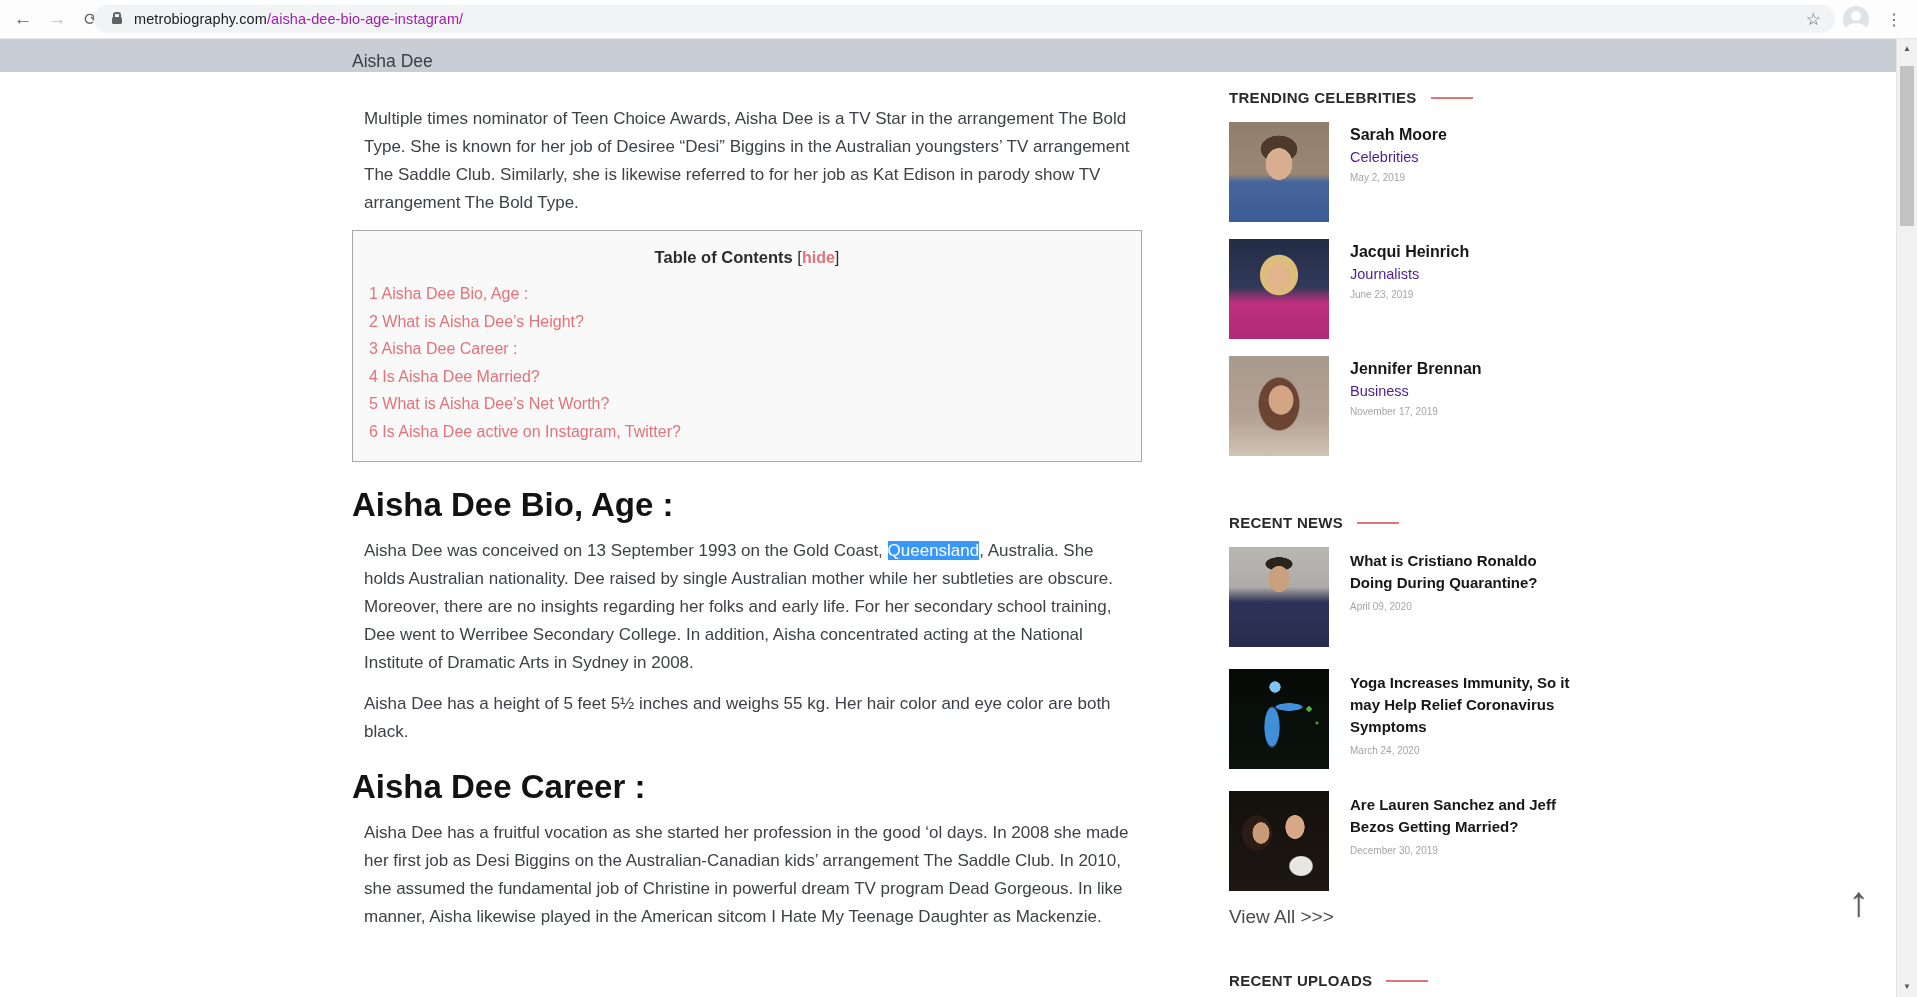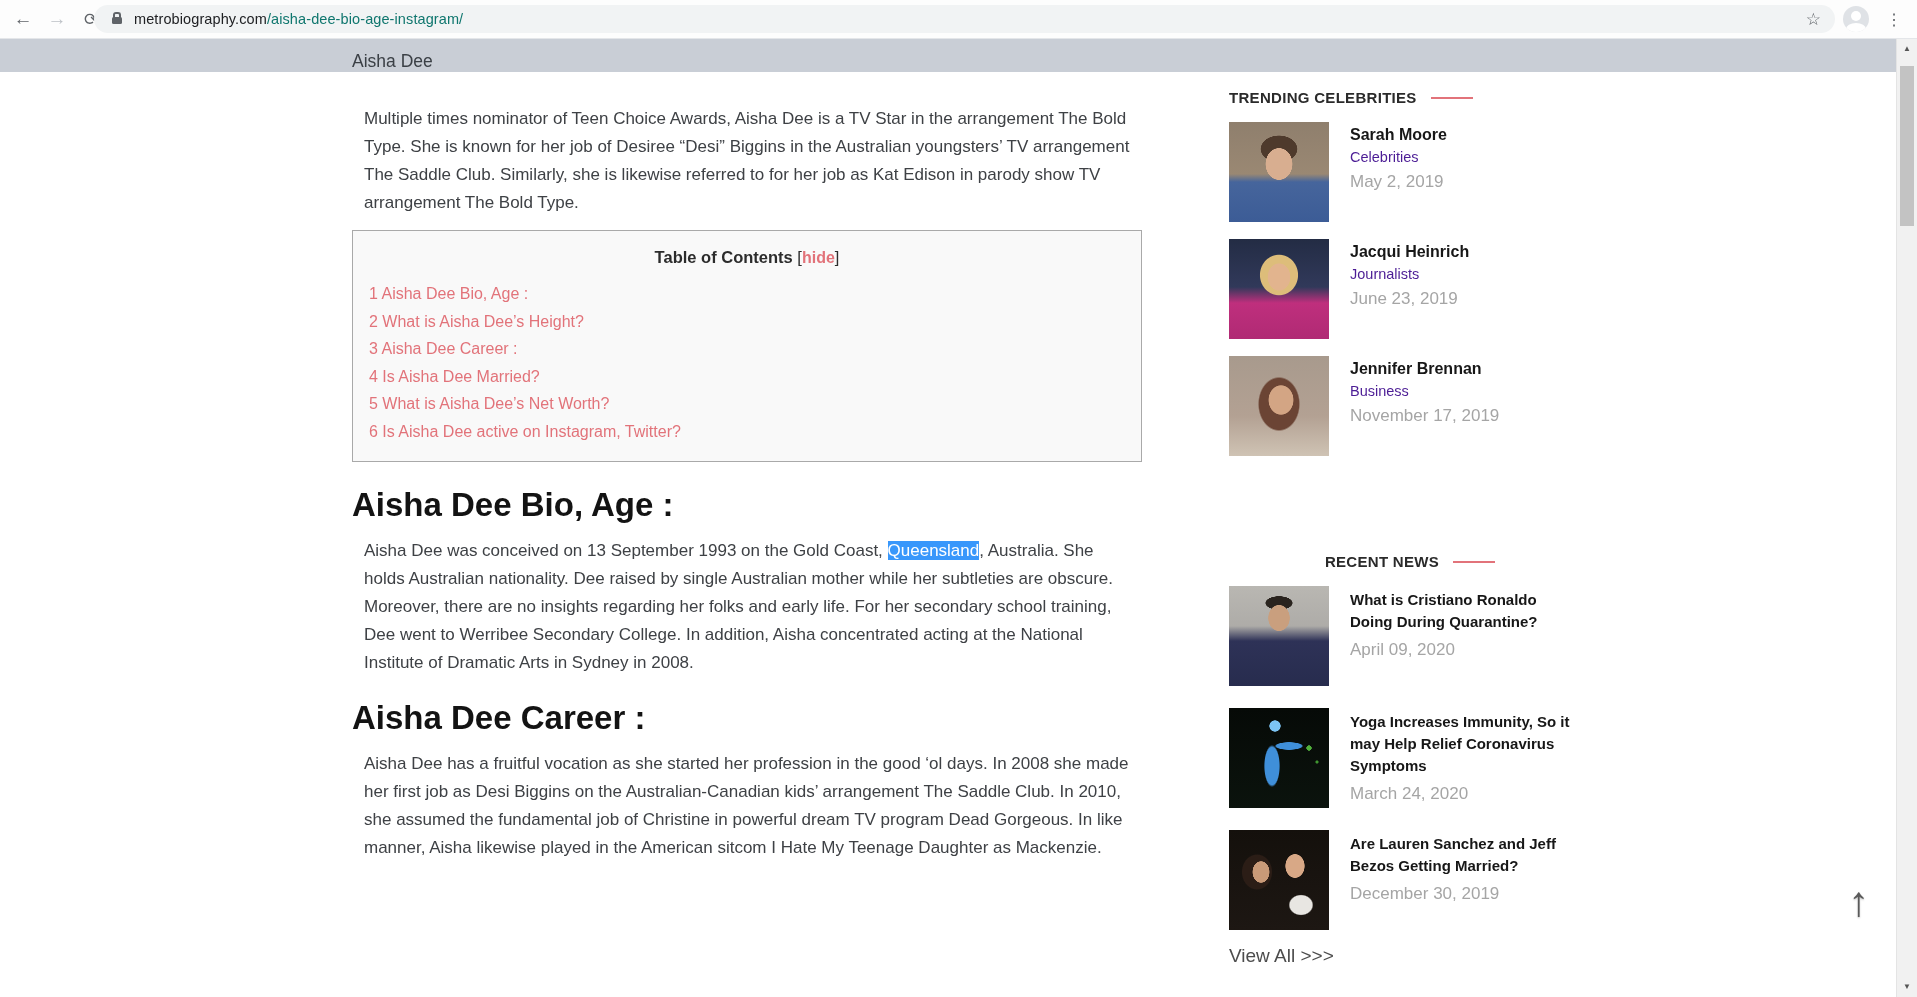--- a/index.html
+++ b/index.html
@@ -11,21 +11,21 @@
   
   .toolbar{position:absolute;top:0;left:0;width:1917px;height:38px;background:#fdfdfd;border-bottom:1px solid #e4e6e9;z-index:10;}
   .nav-btn{position:absolute;top:0;height:38px;width:34px;display:flex;align-items:center;justify-content:center;font-size:19px;color:#5f6368;cursor:pointer;}
   .nav-btn.back{left:6px;}
   .nav-btn.fwd{left:40px;color:#bdc1c6;}
   .nav-btn.reload{left:74px;font-size:17px;}
   .omnibox{position:absolute;left:94px;top:5px;height:28px;width:1741px;background:#f1f3f4;border-radius:14px;display:flex;align-items:center;padding:0 14px;box-sizing:border-box;}
   .lock-icon{position:relative;width:10px;height:7px;background:#5f6368;border-radius:1.5px;margin:3px 12px 0 4px;flex:none;}
   .lock-icon::before{content:"";position:absolute;left:1px;top:-5px;width:4px;height:4px;border:2px solid #5f6368;border-bottom:none;border-radius:3px 3px 0 0;}
   .url{font-size:14.5px;color:#202124;letter-spacing:.1px;white-space:nowrap;}
-  .url .path{color:#0f766e;}
+  .url .path{color:#a21caf;}
   .star-btn{margin-left:auto;font-size:17px;color:#5f6368;cursor:pointer;}
   .avatar{position:absolute;left:1843px;top:6px;width:26px;height:26px;border-radius:50%;background:#dfe2e6;overflow:hidden;cursor:pointer;}
   .avatar::before{content:"";position:absolute;left:8px;top:5px;width:10px;height:10px;border-radius:50%;background:#ffffff;}
   .avatar::after{content:"";position:absolute;left:3px;top:17px;width:20px;height:12px;border-radius:50%;background:#ffffff;}
   .menu-dots{position:absolute;left:1884px;top:0;width:20px;height:38px;display:flex;align-items:center;justify-content:center;font-size:16px;color:#5f6368;cursor:pointer;}
   
   .scrollbar{position:absolute;right:0;top:38px;bottom:0;width:21px;background:#f1f1f1;border-left:1px solid #e4e4e4;box-sizing:border-box;z-index:9;}
   .sb-btn{position:absolute;left:0;right:0;height:17px;display:flex;align-items:center;justify-content:center;font-size:8px;color:#555;cursor:pointer;}
   .sb-up{top:2px;}
   .sb-down{bottom:2px;}
@@ -47,32 +47,32 @@
   h1.sec{font-size:33px;font-weight:800;color:#131313;margin:24px 0 0;letter-spacing:0;}
   .sec-2{margin-top:22px !important;}
   .para{margin-top:13px;}
   .hl{background:#3897fb;color:#ffffff;}
   
   .sidebar{position:absolute;left:1229px;top:85px;width:362px;}
   .side-head{display:flex;align-items:center;}
   .side-head .t{font-size:15px;font-weight:bold;color:#2a2a2a;letter-spacing:.3px;}
   .side-head .line{width:42px;height:2px;background:#e2737a;margin-left:14px;flex:none;}
   .head-trending{margin-top:4px;}
-  .head-news{margin-top:97px;justify-content:center;}
+  .head-news{margin-top:58px;}
   .head-uploads{margin-top:44px;}
   .celeb,.news{display:flex;cursor:pointer;}
   .celeb{margin-top:17px;}
   .celeb.first{margin-top:16px;}
   .news{margin-top:22px;}
   .news.first{margin-top:16px;}
   .thumb{width:100px;height:100px;flex:none;}
   .meta{margin-left:21px;padding-top:4px;}
   .meta .name{font-size:16px;font-weight:bold;color:#171717;}
   .meta .cat{font-size:14.5px;color:#4c1d95;margin-top:5px;}
-  .meta .date{font-size:17px;color:#a5a5a5;margin-top:7px;}
+  .meta .date{font-size:10px;color:#a5a5a5;margin-top:7px;}
   .news .meta{width:228px;padding-top:3px;}
   .news .title{font-size:15px;font-weight:bold;color:#171717;line-height:22px;}
   .view-all{display:inline-block;margin-top:15px;font-size:19px;color:#4c4c4c;text-decoration:none;cursor:pointer;}
   
   .ph-sarah{background:
      radial-gradient(ellipse 22px 26px at 50% 42%, #d8ae90 60%, transparent 62%),
      radial-gradient(ellipse 30px 22px at 50% 27%, #4e3a2c 60%, transparent 62%),
      linear-gradient(180deg,#8f7f6d 0%,#9a8873 52%,#46659c 60%,#3c5c96 100%);}
   .ph-jacqui{background:
      radial-gradient(ellipse 20px 24px at 50% 38%, #e2b48e 55%, transparent 58%),
@@ -148,20 +148,21 @@
       <li><a>3 Aisha Dee Career :</a></li>
       <li><a>4 Is Aisha Dee Married?</a></li>
       <li><a>5 What is Aisha Dee’s Net Worth?</a></li>
       <li><a>6 Is Aisha Dee active on Instagram, Twitter?</a></li>
     </ul>
   </div>
 
   <h1 class="sec">Aisha Dee Bio, Age :</h1>
   <p class="body-text para"><span>Aisha Dee was conceived on 13 September 1993 on the Gold Coast, </span><span class="hl">Queensland</span><span>, Australia. She holds Australian nationality. Dee raised by single Australian mother while her subtleties are obscure. Moreover, there are no insights regarding her folks and early life. For her secondary school training, Dee went to Werribee Secondary College. In addition, Aisha concentrated acting at the National Institute of Dramatic Arts in Sydney in 2008.</span></p>
 
+  <p class="body-text para">Aisha Dee has a height of 5 feet 5½ inches and weighs 55 kg. Her hair color and eye color are both black.</p>
 
   <h1 class="sec sec-2">Aisha Dee Career :</h1>
   <p class="body-text para">Aisha Dee has a fruitful vocation as she started her profession in the good ‘ol days. In 2008 she made her first job as Desi Biggins on the Australian-Canadian kids’ arrangement The Saddle Club. In 2010, she assumed the fundamental job of Christine in powerful dream TV program Dead Gorgeous. In like manner, Aisha likewise played in the American sitcom I Hate My Teenage Daughter as Mackenzie.</p>
 
 </div>
 
 <div class="sidebar">
 
   <div class="side-head head-trending">
     <span class="t">TRENDING CELEBRITIES</span>

